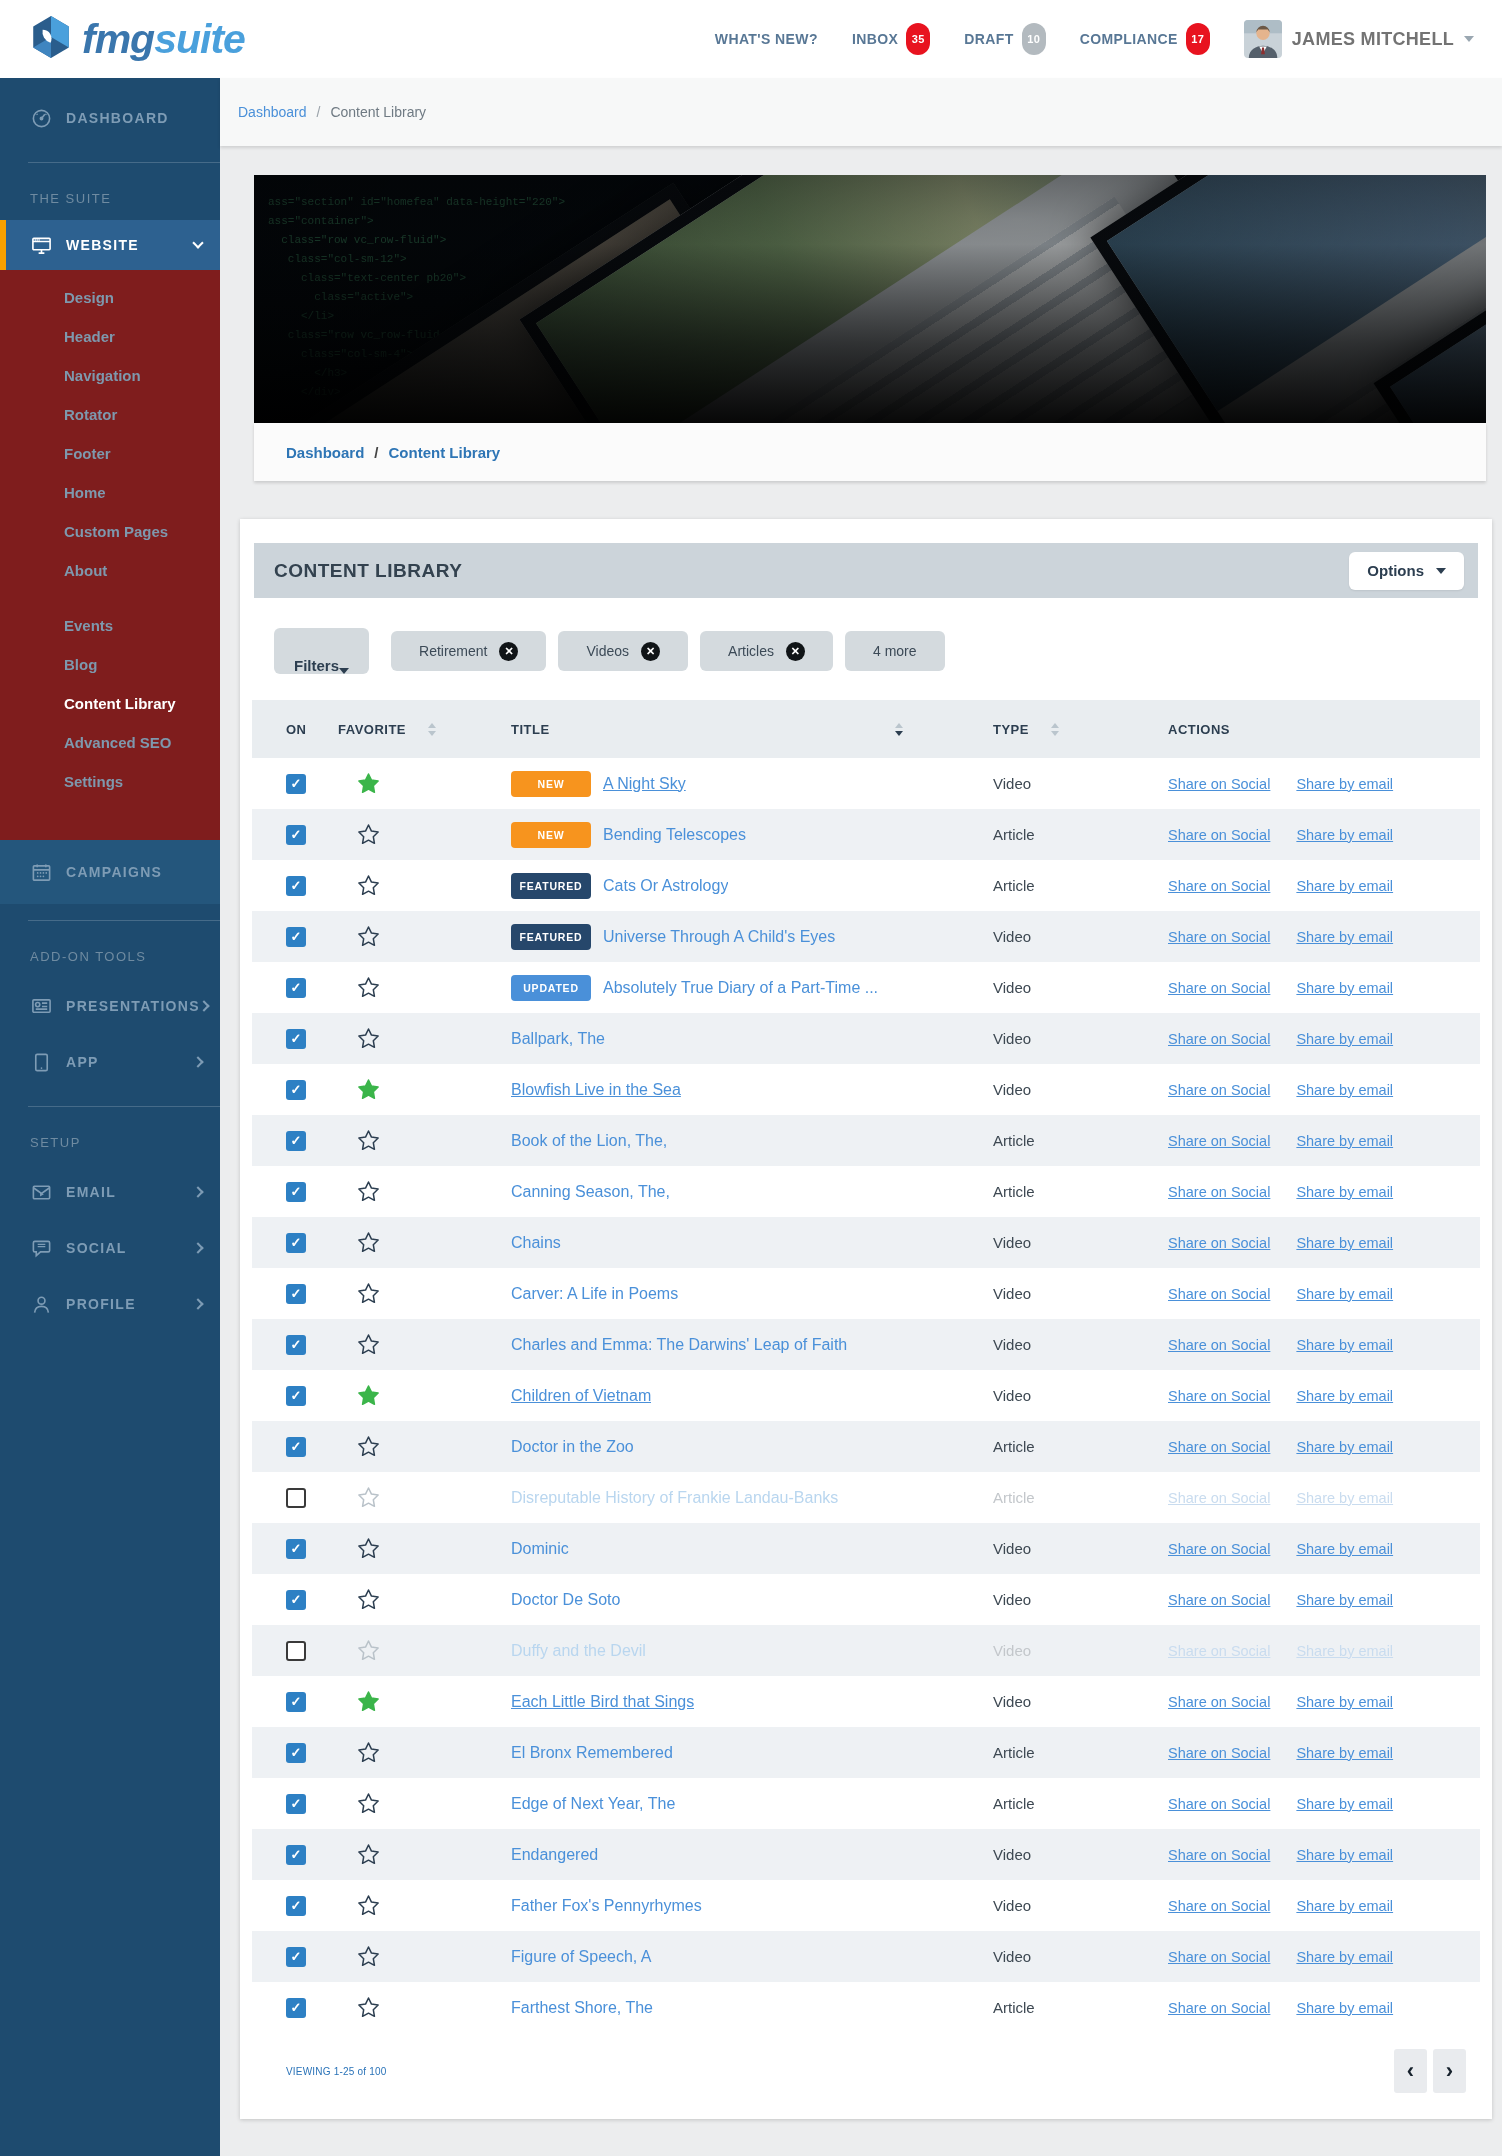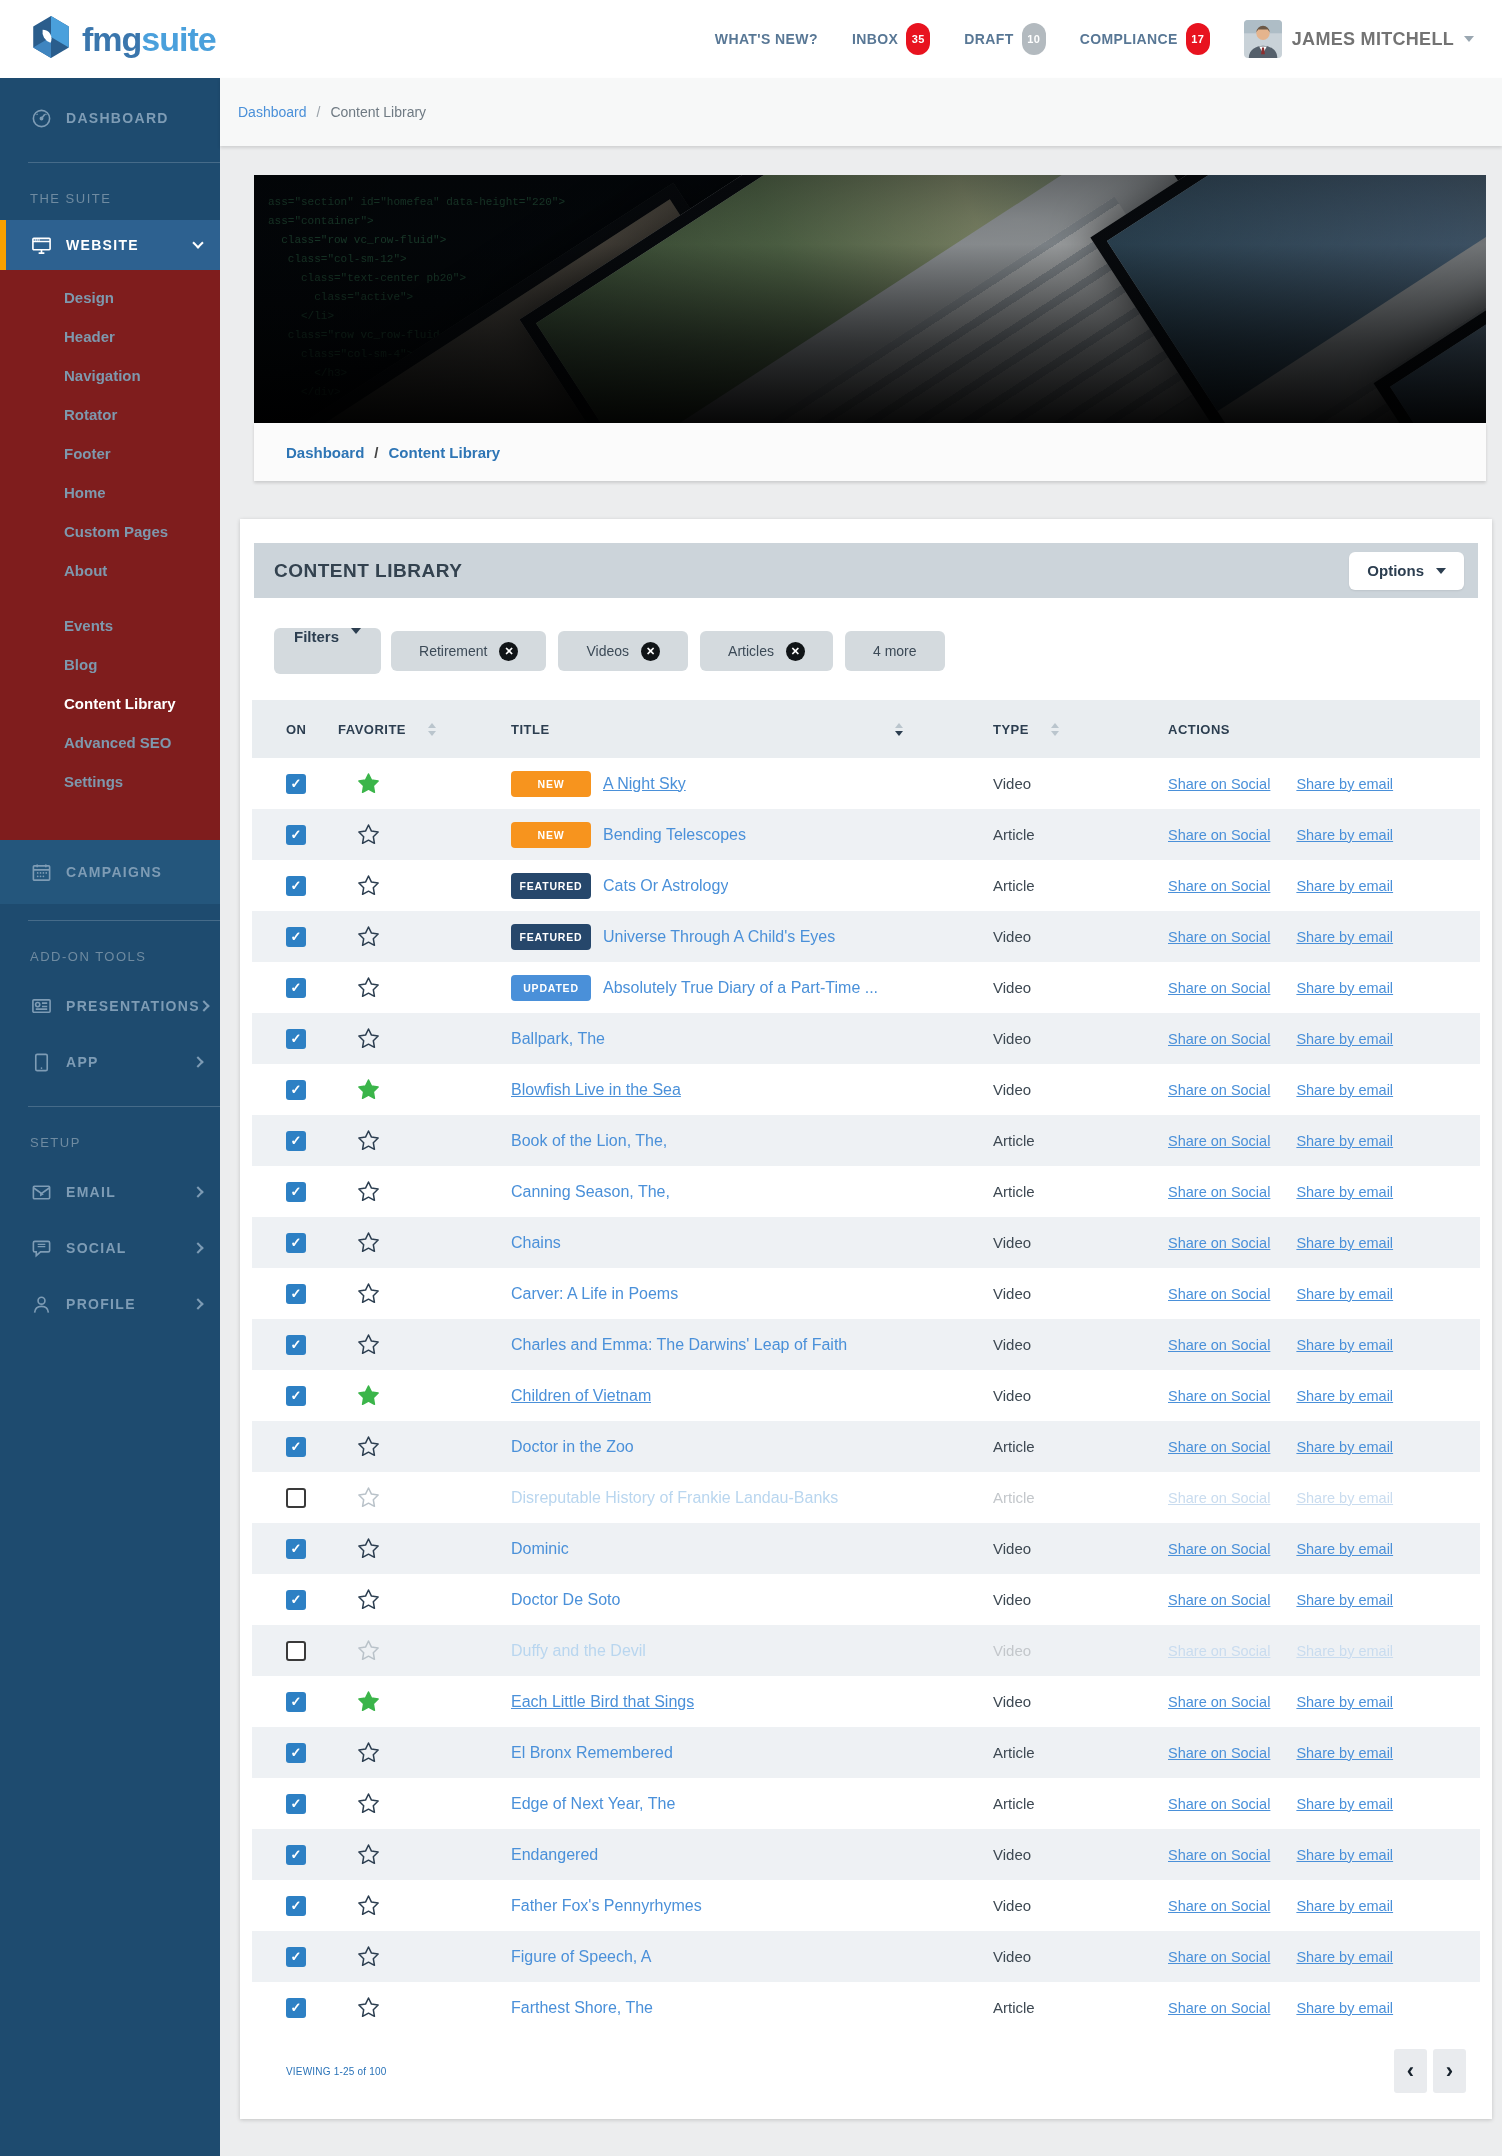--- a/index.html
+++ b/index.html
@@ -2,21 +2,21 @@
 <html style="--link-blue: #4a90d9; --badge-new: #f7941e; --badge-featured: #26476b; --badge-updated: #4a90d9; --badge-red: #e8131f; --star-green: #3bb54a; --accent-orange: #f7a000; --logo-dark: #3a76ad; --logo-light: #4aa0dc;"><head>
 <meta charset="utf-8">
 <style>
   * { margin:0; padding:0; box-sizing:border-box; }
   html,body { width:1502px; height:2156px; font-family:"Liberation Sans", sans-serif; background:#ecedee; overflow:hidden; }
   .app { width:1502px; height:2156px; display:flex; flex-direction:column; }
 
   
   .topbar { height:78px; background:#fff; display:flex; align-items:center; padding:0 28px 0 30px; flex:none; }
   .logo { display:flex; align-items:center; gap:10px; cursor:pointer; }
-  .logo-text { font-size:34px; font-weight:bold; letter-spacing:-1px; }
+  .logo-text { font-size:41px; font-weight:bold; letter-spacing:-1px;font-style:italic; }
   .logo-fmg { color:var(--logo-dark,#3a76ad); }
   .logo-suite { color:var(--logo-light,#4aa0dc); }
   .topnav { margin-left:auto; display:flex; gap:34px; }
   .topnav-item { display:flex; align-items:center; gap:8px; color:#587795; font-size:14px; font-weight:bold; letter-spacing:.4px; text-decoration:none; cursor:pointer; }
   .nav-badge { min-width:24px; height:24px; border-radius:12px; color:#fff; font-size:11px; font-weight:bold; display:flex; align-items:center; justify-content:center; padding:16px 4px; }
   .nav-badge.red { background:var(--badge-red,#e8131f); }
   .nav-badge.gray { background:#b3babf; }
   .user { display:flex; align-items:center; gap:10px; cursor:pointer; }
   .avatar { width:38px; height:38px; border-radius:4px; overflow:hidden; display:block; }
   .user-name { color:#737373; font-size:18px; font-weight:bold; letter-spacing:.3px; }
@@ -80,21 +80,21 @@
   .panel-head { margin:0 2px; height:55px; background:#ccd4da; display:flex; align-items:center; padding:0 14px 0 20px; }
   .panel-head h1 { font-size:19px; font-weight:800; color:#33424f; letter-spacing:.5px; }
   .options-btn { margin-left:auto; background:#fff; border:none; border-radius:6px; height:38px; padding:0 18px; display:flex; align-items:center; gap:12px; font-family:inherit; font-size:15px; font-weight:bold; color:#2c3e50; cursor:pointer; box-shadow:0 1px 2px rgba(0,0,0,.08); }
   .tri-dn { width:0; height:0; border-left:5px solid transparent; border-right:5px solid transparent; border-top:6px solid #2c3e50; }
 
   .filter-row { display:flex; align-items:center; margin:30px 2px 0 22px; gap:10px; }
   .search { position:relative; width:354px; }
   .search input { width:100%; height:46px; border:1px solid #c9ced3; border-radius:6px; padding:0 12px 0 42px; font-family:inherit; font-size:15px; color:#444; background:#fff; }
   .search input::placeholder { color:#9aa4ad; }
   .search-icon { position:absolute; left:13px; top:14px; width:18px; height:18px; }
-  .filters-btn { background:#d4dade; border:none; border-radius:6px; height:46px; padding:0 20px; display:flex; align-items:flex-start; gap:12px; font-family:inherit; font-size:15px; font-weight:bold; color:#2c3e50; cursor:pointer; margin-right:0; }
+  .filters-btn { background:#d4dade; border:none; border-radius:6px; height:46px; padding:0 20px; display:flex; align-items:flex-end; font-family:inherit; font-size:15px; font-weight:bold; color:#2c3e50; cursor:pointer; margin-right:12px; }
   .chips { display:flex; align-items:center; gap:12px; }
   .chip { background:#d4dade; border-radius:6px; height:40px; display:flex; align-items:center; gap:12px; padding:0 28px; font-size:14px; color:#3c4a57; cursor:pointer; }
   .chip-x { width:19px; height:19px; border-radius:50%; background:#101417; color:#fff; font-size:11px; font-weight:bold; display:flex; align-items:center; justify-content:center; cursor:pointer; }
 
   
   .thead { margin-top:26px; height:58px; background:#e9edf0; display:flex; align-items:center; padding-left:34px; font-size:13px; font-weight:bold; color:#2c3e50; letter-spacing:.5px; }
   .col-on { width:52px; flex:none; }
   .col-fav { width:173px; flex:none; display:flex; align-items:center; }
   .col-title { width:482px; flex:none; display:flex; align-items:center; }
   .col-type { width:175px; flex:none; display:flex; align-items:center; }

